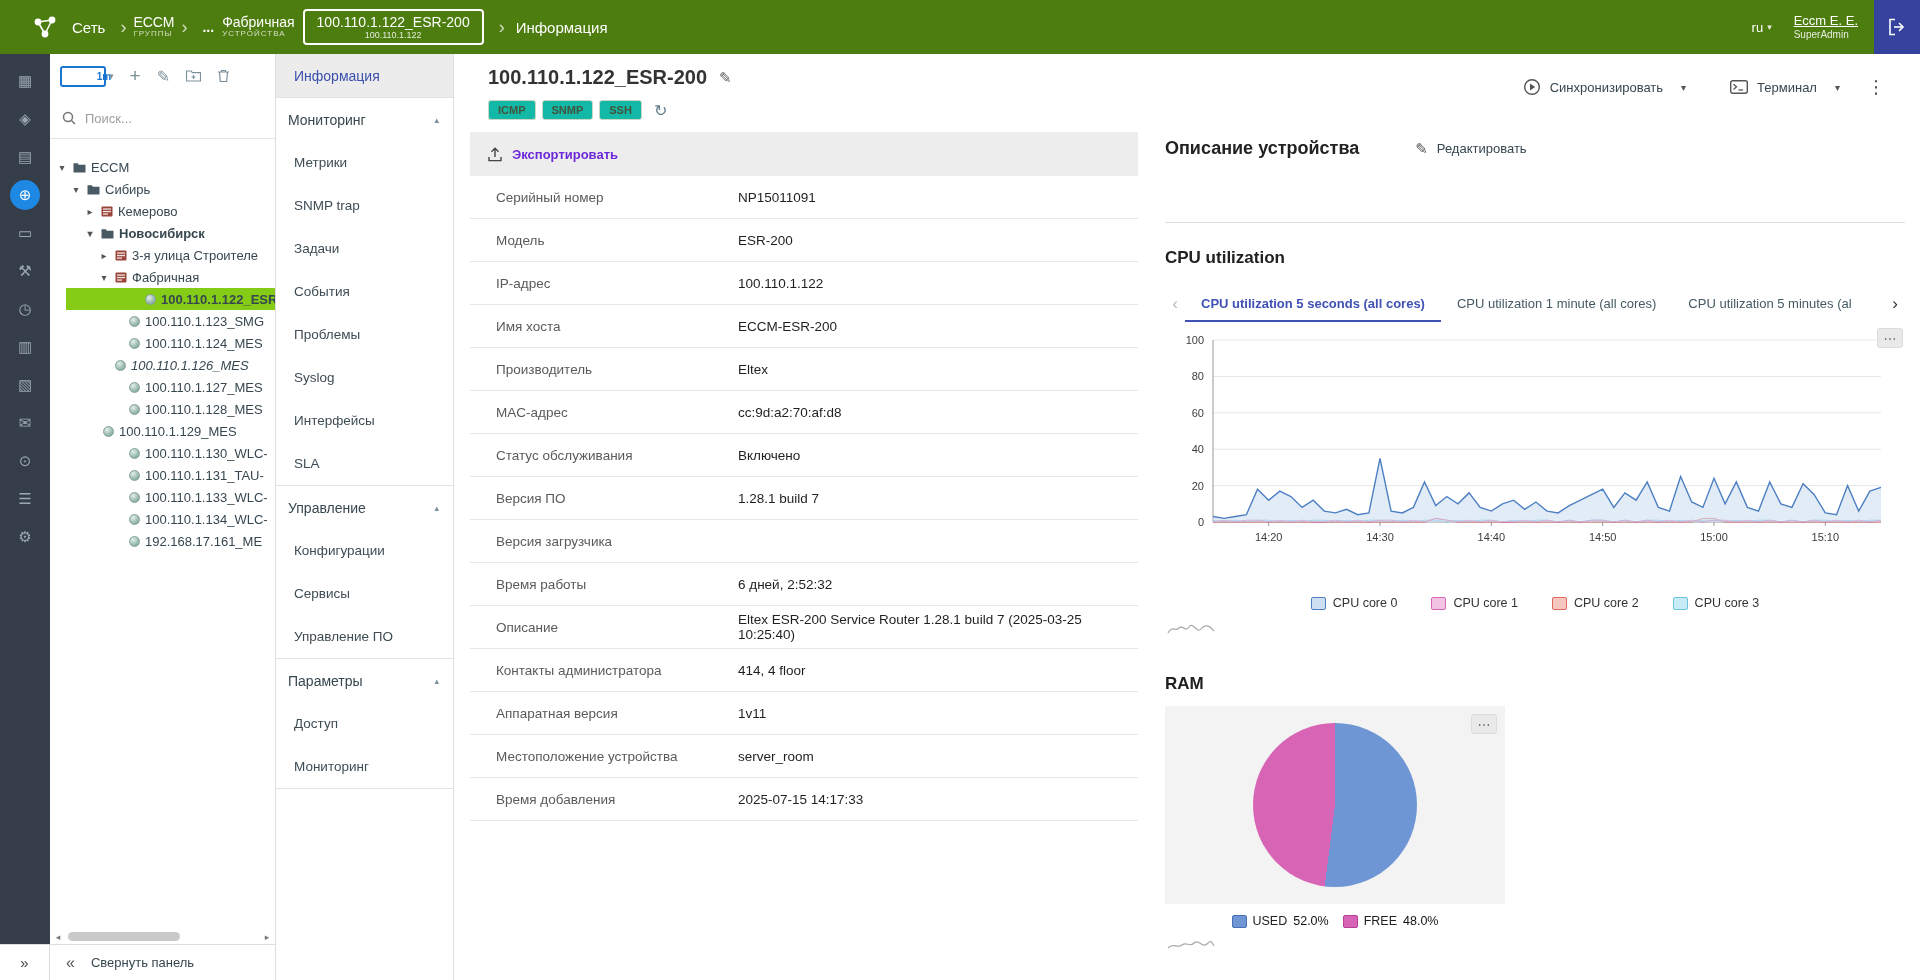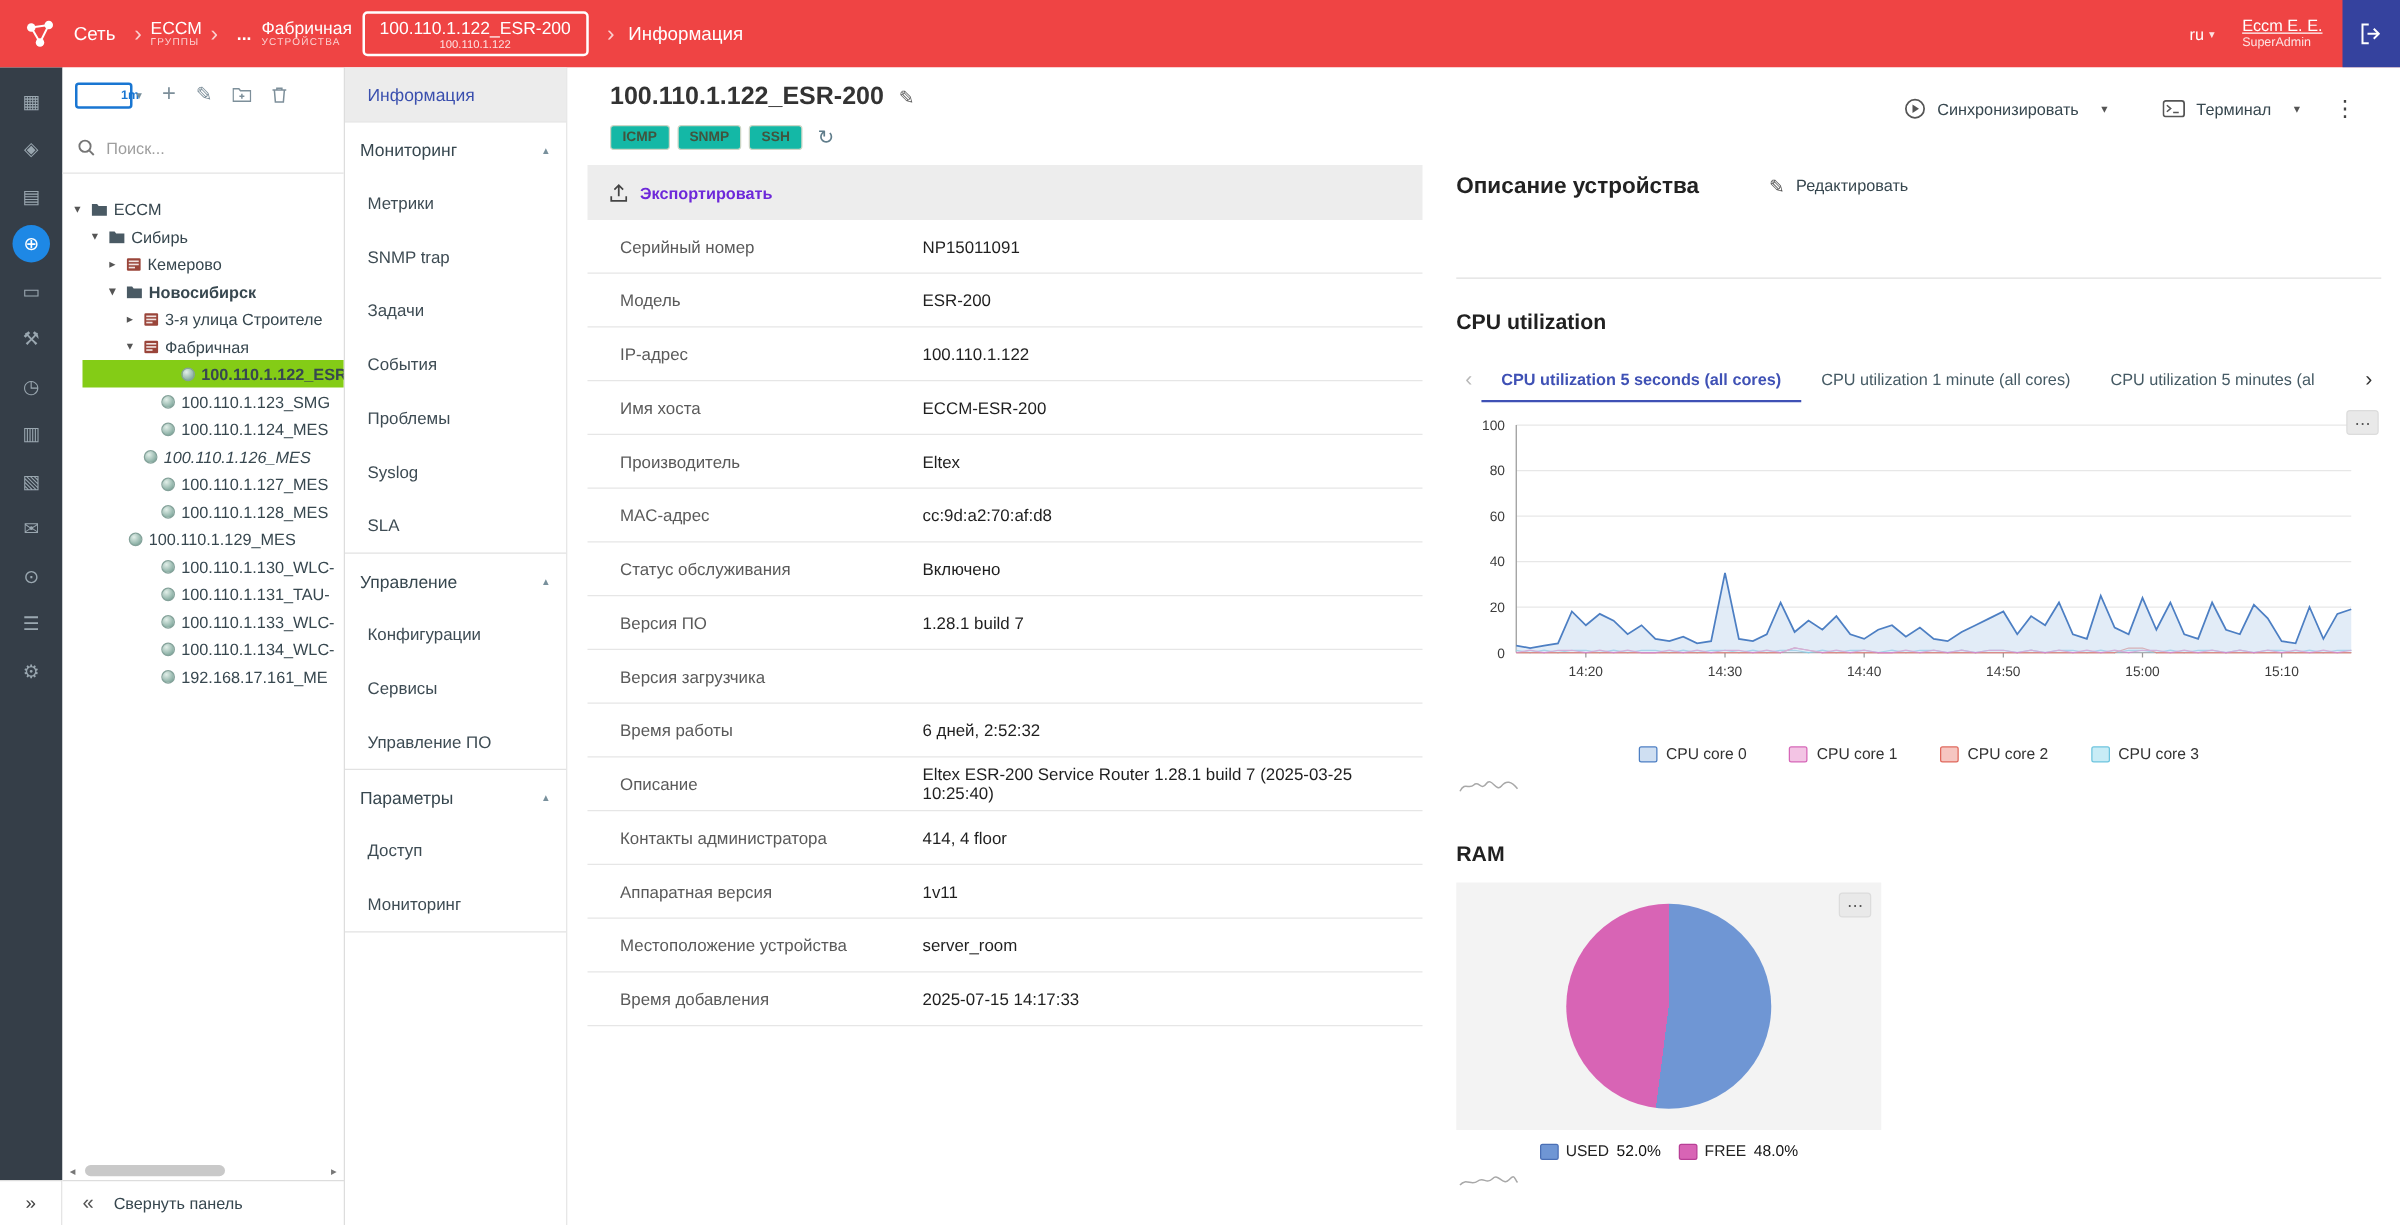--- a/index.html
+++ b/index.html
@@ -1,21 +1,21 @@
 <!DOCTYPE html>
 <html><head>
 <meta charset="utf-8">
 <style>
   * { box-sizing: border-box; margin: 0; padding: 0; }
   html,body { width:1920px; height:980px; overflow:hidden; background:#fff;
     font-family:"Liberation Sans", sans-serif; cursor:default; }
 
   
   .topbar { position:absolute; left:0; top:0; width:1920px; height:54px;
-    background:#ef4444; color:#fff; display:flex; align-items:center; padding-left:15px; }
+    background:#4d7c0f; color:#fff; display:flex; align-items:center; padding-left:28px; }
   .tb-logo { width:34px; height:34px; display:flex; align-items:center; justify-content:center; margin-right:10px; }
   .tb-net { font-size:15px; margin-right:8px; cursor:pointer; }
   .crumb-sep { font-size:18px; color:rgba(255,255,255,.75); margin:0 7px; }
   .crumb2 { display:flex; flex-direction:column; line-height:1.1; cursor:pointer; }
   .crumb2 .c-main { font-size:14px; }
   .crumb2 .c-sub { font-size:8px; letter-spacing:1px; color:rgba(255,255,255,.75); }
   .tb-more { font-size:14px; font-weight:bold; margin:0 8px; cursor:pointer; }
   .dev-chip { border:2px solid #fff; border-radius:4px; padding:3px 12px; text-align:center;
     line-height:1.15; margin:0 8px; cursor:pointer; }
   .dev-chip .c-main { font-size:14px; }
@@ -437,20 +437,21 @@
     <div class="menu-header">
       <span>Мониторинг</span>
       <span class="caret-up">▴</span>
     </div>
     <div class="menu-item">Метрики</div>
     <div class="menu-item">SNMP trap</div>
     <div class="menu-item">Задачи</div>
     <div class="menu-item">События</div>
     <div class="menu-item">Проблемы</div>
     <div class="menu-item">Syslog</div>
+    <div class="menu-item">Интерфейсы</div>
     <div class="menu-item">SLA</div>
     <div class="menu-divider"></div>
     <div class="menu-header">
       <span>Управление</span>
       <span class="caret-up">▴</span>
     </div>
     <div class="menu-item">Конфигурации</div>
     <div class="menu-item">Сервисы</div>
     <div class="menu-item">Управление ПО</div>
     <div class="menu-divider"></div>

